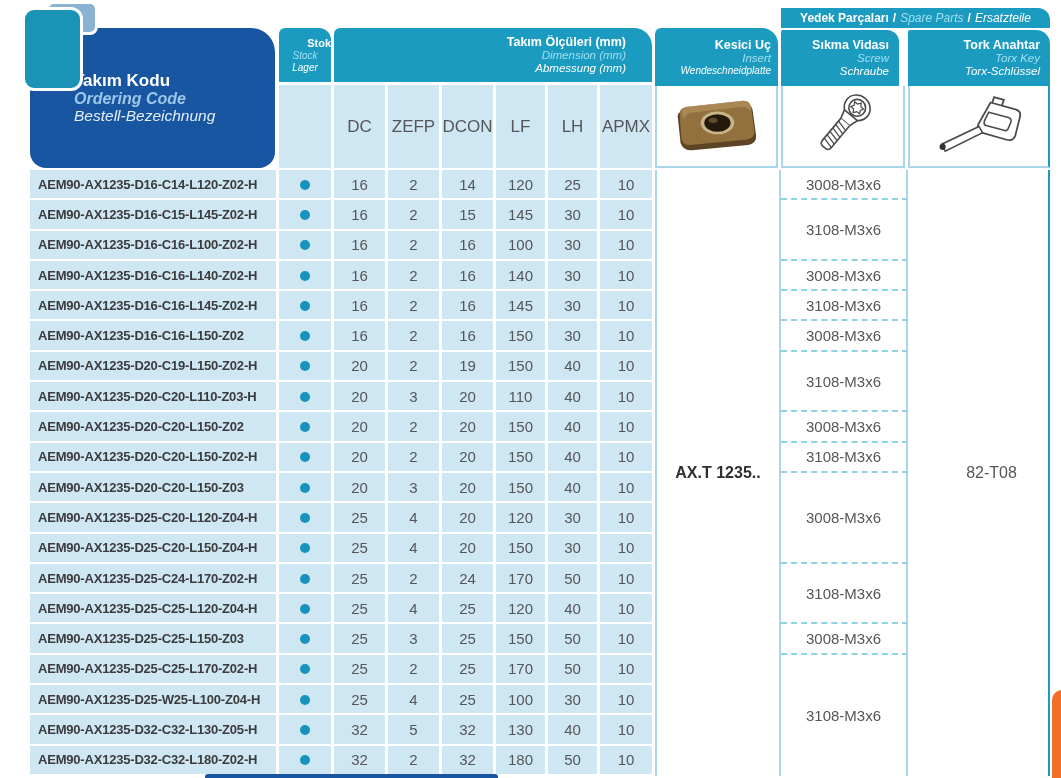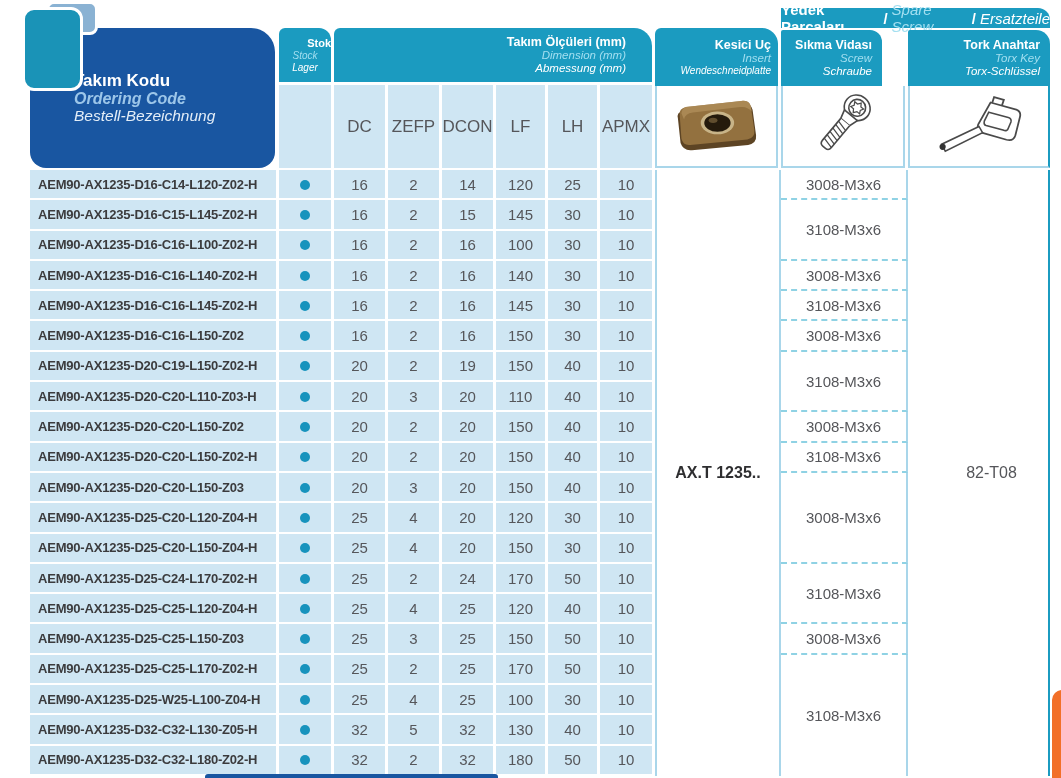--- a/index.html
+++ b/index.html
@@ -37,27 +37,27 @@
   .h-dim{left:334px;top:28px;width:318px;height:54px;border-radius:6px 18px 0 0;text-align:right;padding-right:26px;}
   .h-dim .l1{font-size:12.5px;line-height:14px;}
   .h-dim .l2,.h-dim .l3{font-size:11.5px;line-height:13px;margin-left:28px;}
 
   .h-insert{left:655px;top:28px;width:123px;height:58px;border-radius:6px 16px 0 0;text-align:right;padding-right:7px;}
   .h-insert .l1{font-size:12.5px;line-height:14px;}
   .h-insert .l2{font-size:11.5px;line-height:13px;}
   .h-insert .l3{font-size:10px;line-height:12px;}
 
   .h-band{left:781px;top:8px;width:269px;height:20px;border-radius:0 12px 0 0;flex-direction:row;
-    align-items:center;justify-content:center;font-size:15px;gap:4px;}
+    align-items:center;justify-content:center;font-size:12px;gap:4px;}
   .h-band .b-tr{color:#fff;font-weight:bold;}
   .h-band .b-sep{color:#fff;font-weight:bold;}
   .h-band .b-en{color:var(--c-en-teal);font-style:italic;}
   .h-band .b-de{color:#fff;font-style:italic;}
 
-  .h-screw{left:781px;top:30px;width:101px;height:56px;border-radius:2px 12px 0 0;text-align:right;padding-right:10px;}
+  .h-screw{left:781px;top:30px;width:118px;height:56px;border-radius:2px 12px 0 0;text-align:right;padding-right:10px;}
   .h-screw .l1{font-size:12.5px;line-height:14px;}
   .h-screw .l2,.h-screw .l3{font-size:11.5px;line-height:13px;}
 
   .h-torx{left:908px;top:30px;width:142px;height:56px;border-radius:2px 14px 0 0;text-align:right;padding-right:10px;}
   .h-torx .l1{font-size:12.5px;line-height:14px;}
   .h-torx .l2,.h-torx .l3{font-size:11.5px;line-height:13px;}
 
   
   .sub{position:absolute;top:85px;height:83px;background:var(--c-light);display:flex;
     align-items:center;justify-content:center;color:var(--c-text);font-size:17px;}
@@ -126,21 +126,21 @@
 
   <div class="teal h-insert">
     <div class="l1">Kesici Uç</div>
     <div class="l2">Insert</div>
     <div class="l3">Wendeschneidplatte</div>
   </div>
 
   <div class="teal h-band">
     <span class="b-tr">Yedek Parçaları</span>
     <span class="b-sep">/</span>
-    <span class="b-en">Spare Screw</span>
+    <span class="b-en">Spare Parts</span>
     <span class="b-sep">/</span>
     <span class="b-de">Ersatzteile</span>
   </div>
 
   <div class="teal h-screw">
     <div class="l1">Sıkma Vidası</div>
     <div class="l2">Screw</div>
     <div class="l3">Schraube</div>
   </div>
 

